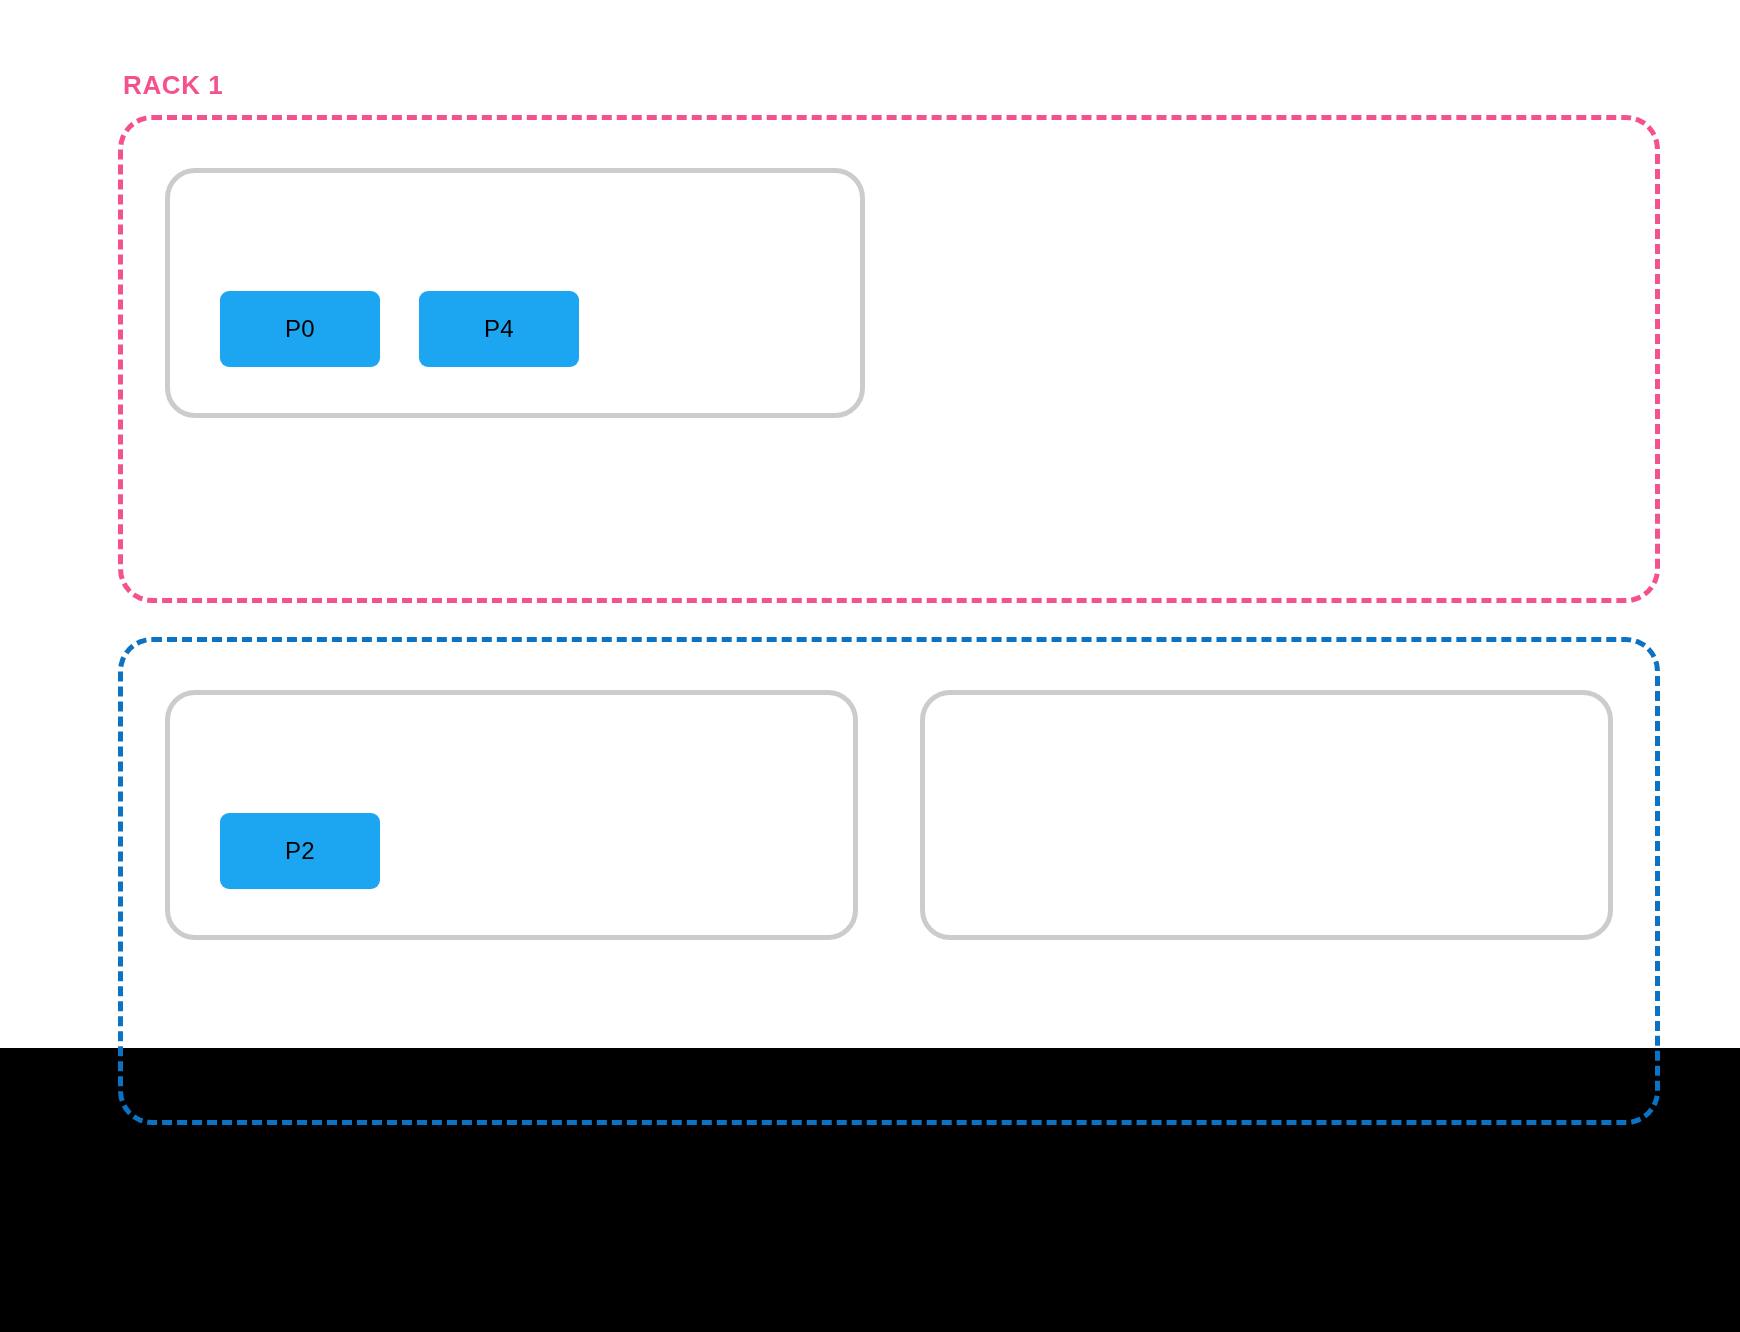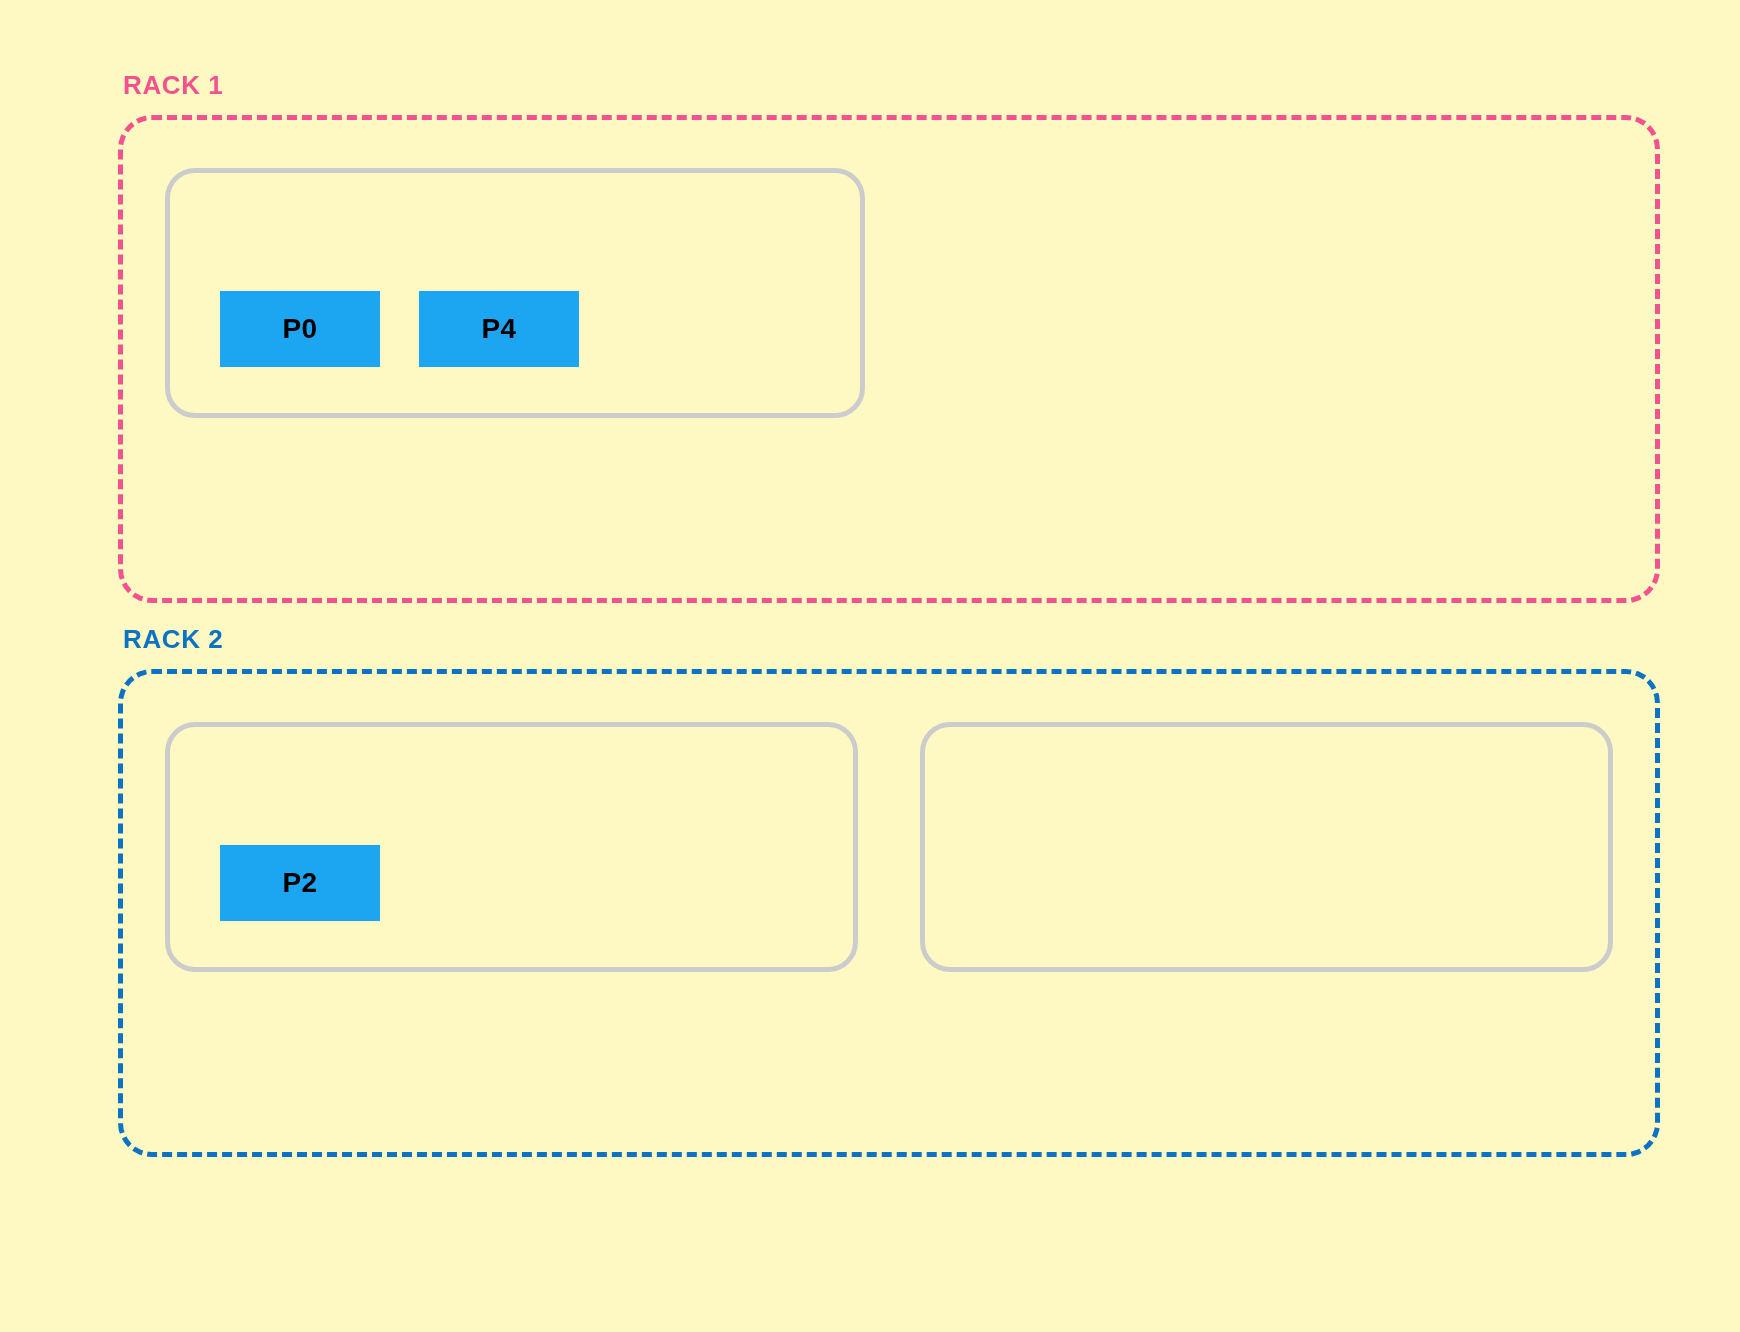--- a/index.html
+++ b/index.html
@@ -14,22 +14,22 @@
     overflow: hidden;
     font-family: "Liberation Sans", sans-serif;
     -webkit-font-smoothing: antialiased;
   }
 
   .canvas {
     position: absolute;
     left: 0;
     top: 0;
     width: 1740px;
-    height: 1332px;
-    background: #fef9c3;
+    height: 1048px;
+    background: #ffffff;
   }
 
   
   .rack-group {
     position: absolute;
     left: 118px;
     width: 1542px;
   }
   #rack-group-1 { top: 70px; }
   #rack-group-2 { top: 624px; }
@@ -87,23 +87,24 @@
     gap: 39px;
   }
 
   .block {
     width: 160px;
     height: 76px;
     display: flex;
     align-items: center;
     justify-content: center;
     color: #000000;
-    font-size: 28px;
-    font-weight: bold;
+    font-size: 24px;
+    font-weight: normal;
     letter-spacing: 0.3px;
+    border-radius: 9px;
   }
   .block.partition { background: #1CA6F2; }
   .block.replica   { background: #92C83E; }
 </style>
 </head>
 <body>
 
 <div class="canvas">
 
   <div class="rack-group" id="rack-group-1">
@@ -119,21 +120,20 @@
             <div class="block partition">P4</div>
           </div>
         </div>
 
 
       </div>
     </div>
   </div>
 
   <div class="rack-group" id="rack-group-2">
-    <div class="rack-label" id="rack-label-2">RACK 2</div>
 
     <div class="rack-boundary" id="rack-boundary-2">
 
       <div class="nodes-row">
 
         <div class="node-box">
           <div class="blocks-row">
             <div class="block partition">P2</div>
           </div>
         </div>

